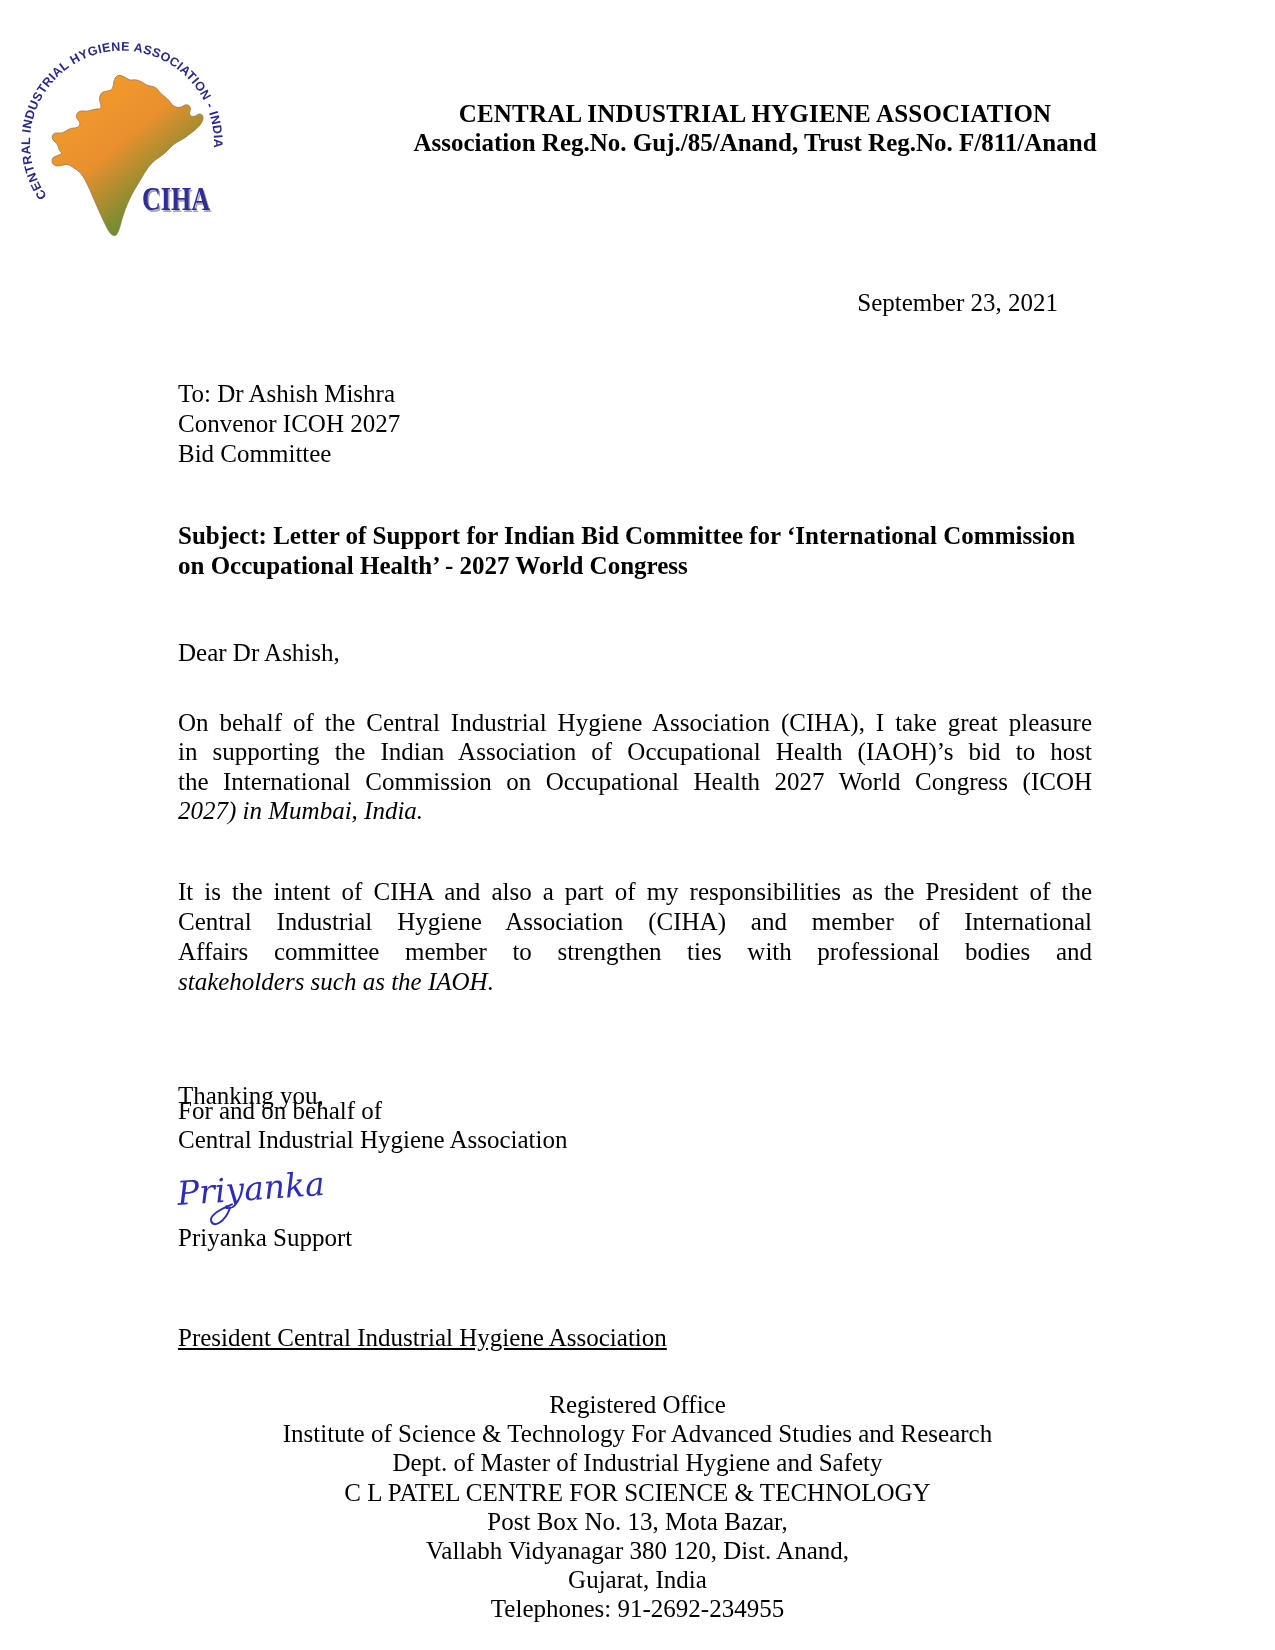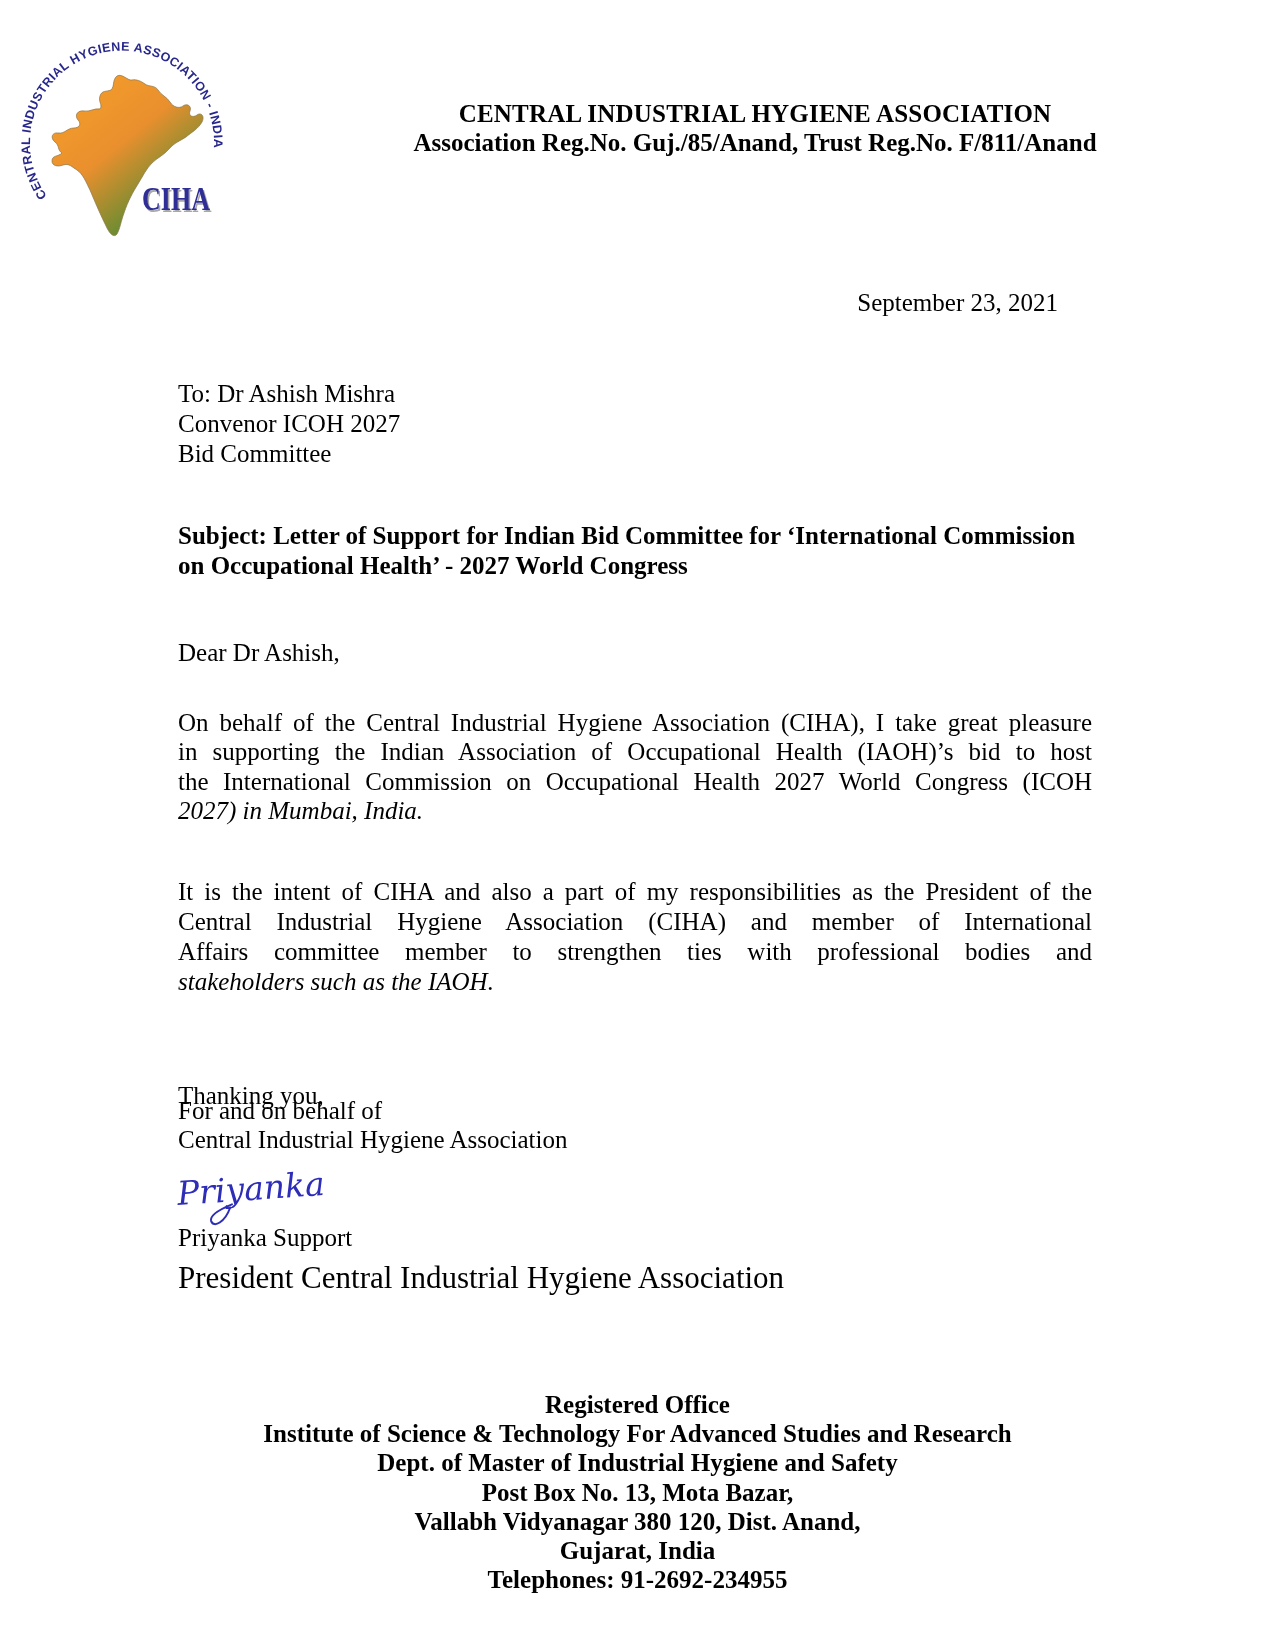--- a/index.html
+++ b/index.html
@@ -19,22 +19,22 @@
   #salutation { left:178px; top:639px; font-size:25px; }
   .para { left:178px; width:914px; font-size:25px;margin-top:12px; }
   #para1 { top:696px; line-height:29.4px; }
   #para2 { top:865px; line-height:30px; }
   .para .line { text-align:justify; text-align-last:justify; }
   .para .last-line { text-align-last:left;font-style:italic; }
   #thanks { left:178px; top:1038px; font-size:25px;margin-top:44px; }
   #behalf { left:178px; top:1097px; font-size:25px; line-height:28.5px; }
   #signature-svg { left:174px; top:1166px; width:170px; height:62px; overflow:visible; }
   #sig-name { left:178px; top:1224px; font-size:25px; }
-  #sig-title { left:178px; top:1260px; font-size:31px; }
-  #footer { left:50px; top:1390px; width:1175px; text-align:center; font-size:25px; font-weight:bold; line-height:29.2px; }
+  #sig-title { left:178px; top:1324px; font-size:25px;text-decoration:underline; }
+  #footer { left:50px; top:1390px; width:1175px; text-align:center; font-size:25px; font-weight:normal; line-height:29.2px; }
 </style>
 </head>
 <body>
 
 <div class="page">
 
   <svg id="logo" class="abs" viewBox="0 0 200 215" xmlns="http://www.w3.org/2000/svg">
     <defs>
       <linearGradient id="mapGrad" x1="15%" y1="8%" x2="82%" y2="95%">
         <stop offset="0%" stop-color="#f49c2a"></stop>
@@ -106,19 +106,20 @@
     </g>
   </svg>
 
   <div id="sig-name" class="abs">Priyanka Support</div>
   <div id="sig-title" class="abs">President Central Industrial Hygiene Association</div>
 
   <div id="footer" class="abs">
       <div class="line">Registered Office</div>
       <div class="line">Institute of Science &amp; Technology For Advanced Studies and Research</div>
       <div class="line">Dept. of Master of Industrial Hygiene and Safety</div>
+      <div class="line">C L PATEL CENTRE FOR SCIENCE &amp; TECHNOLOGY</div>
       <div class="line">Post Box No. 13, Mota Bazar,</div>
       <div class="line">Vallabh Vidyanagar 380 120, Dist. Anand,</div>
       <div class="line">Gujarat, India</div>
       <div class="line last-line">Telephones: 91-2692-234955</div>
     </div>
 
 </div>
 
 </body></html>

